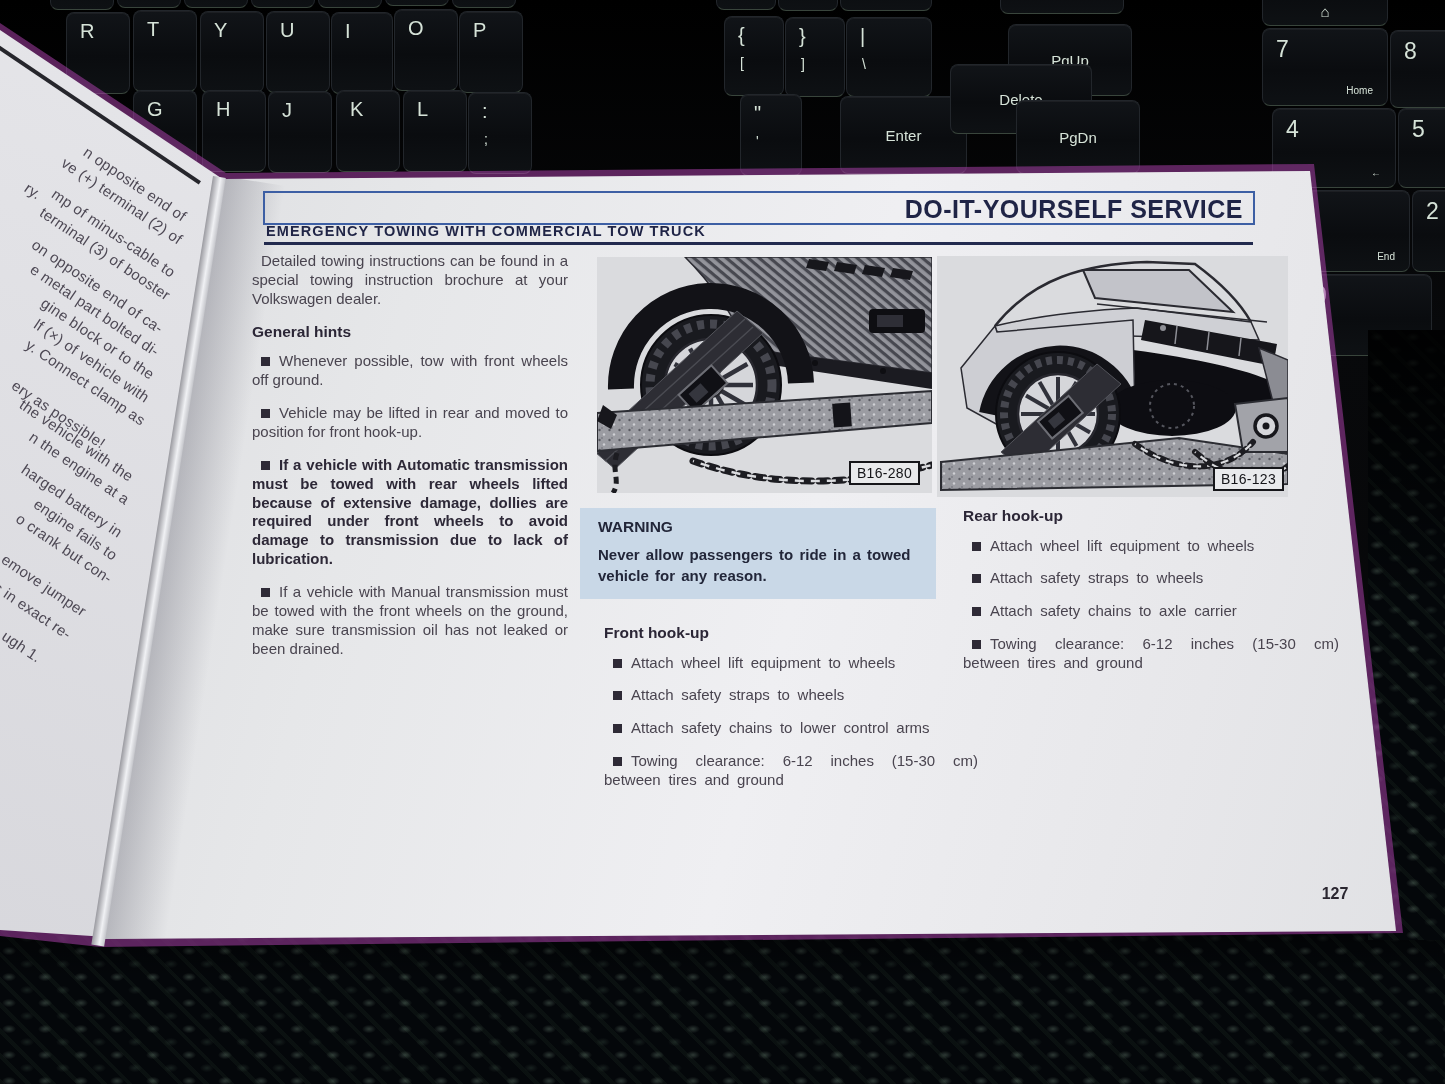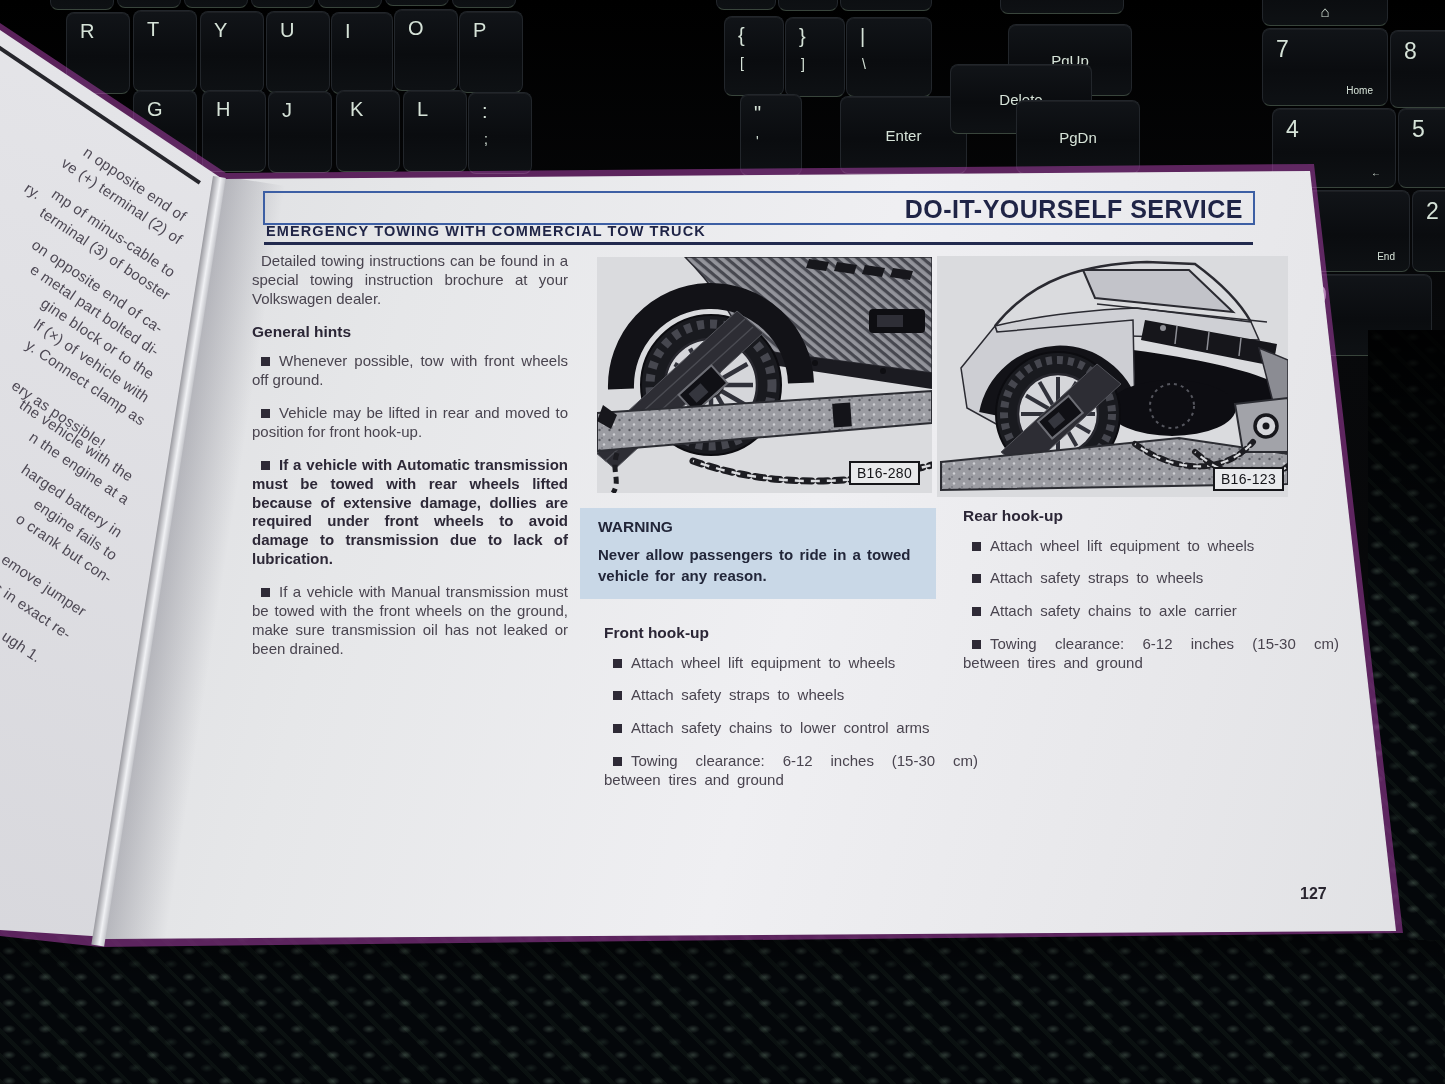--- a/index.html
+++ b/index.html
@@ -61,21 +61,21 @@
   .lead{font-weight:bold;color:#2d2837;margin:0 0 14px;}
   .bullet{margin:0 0 14px;text-indent:9px;}
   .bullet.b{font-weight:bold;color:#2d2837;}
   .sq{display:inline-block;width:9px;height:9px;background:#2e2a36;margin-right:9px;}
   #warning-box{left:580px;top:508px;width:356px;background:#c9d8e7;padding:10px 14px 13px 18px;box-sizing:border-box;}
   #warning-label{font-weight:bold;color:#222639;font-size:15.5px;margin:0 0 8px;}
   #warning-text{font-weight:bold;color:#222639;font-size:15px;line-height:1.4;margin:0;word-spacing:2px;}
   #front-col{left:604px;top:616px;width:374px;}
   #rear-col{left:963px;top:499px;width:376px;}
   .hk-b{word-spacing:3.5px;}
-  #page-number{left:1300px;top:885px;width:70px;text-align:left;font-weight:bold;
+  #page-number{left:1300px;top:885px;width:70px;text-align:center;font-weight:bold;
     font-size:16px;color:#2a2630;}
   
   .fig{position:absolute;}
   #fig1{left:597px;top:257px;width:335px;height:236px;}
   #fig2{left:937px;top:256px;width:351px;height:241px;}
   .fig svg{display:block;width:100%;height:100%;}
   .fig-label{position:absolute;background:#e9eaec;border:2px solid #16161a;color:#141418;
     font-size:14px;padding:2px 6px 2px 6px;letter-spacing:.3px;}
   #fig1 .fig-label{right:12px;bottom:8px;}
   #fig2 .fig-label{right:4px;bottom:6px;}

